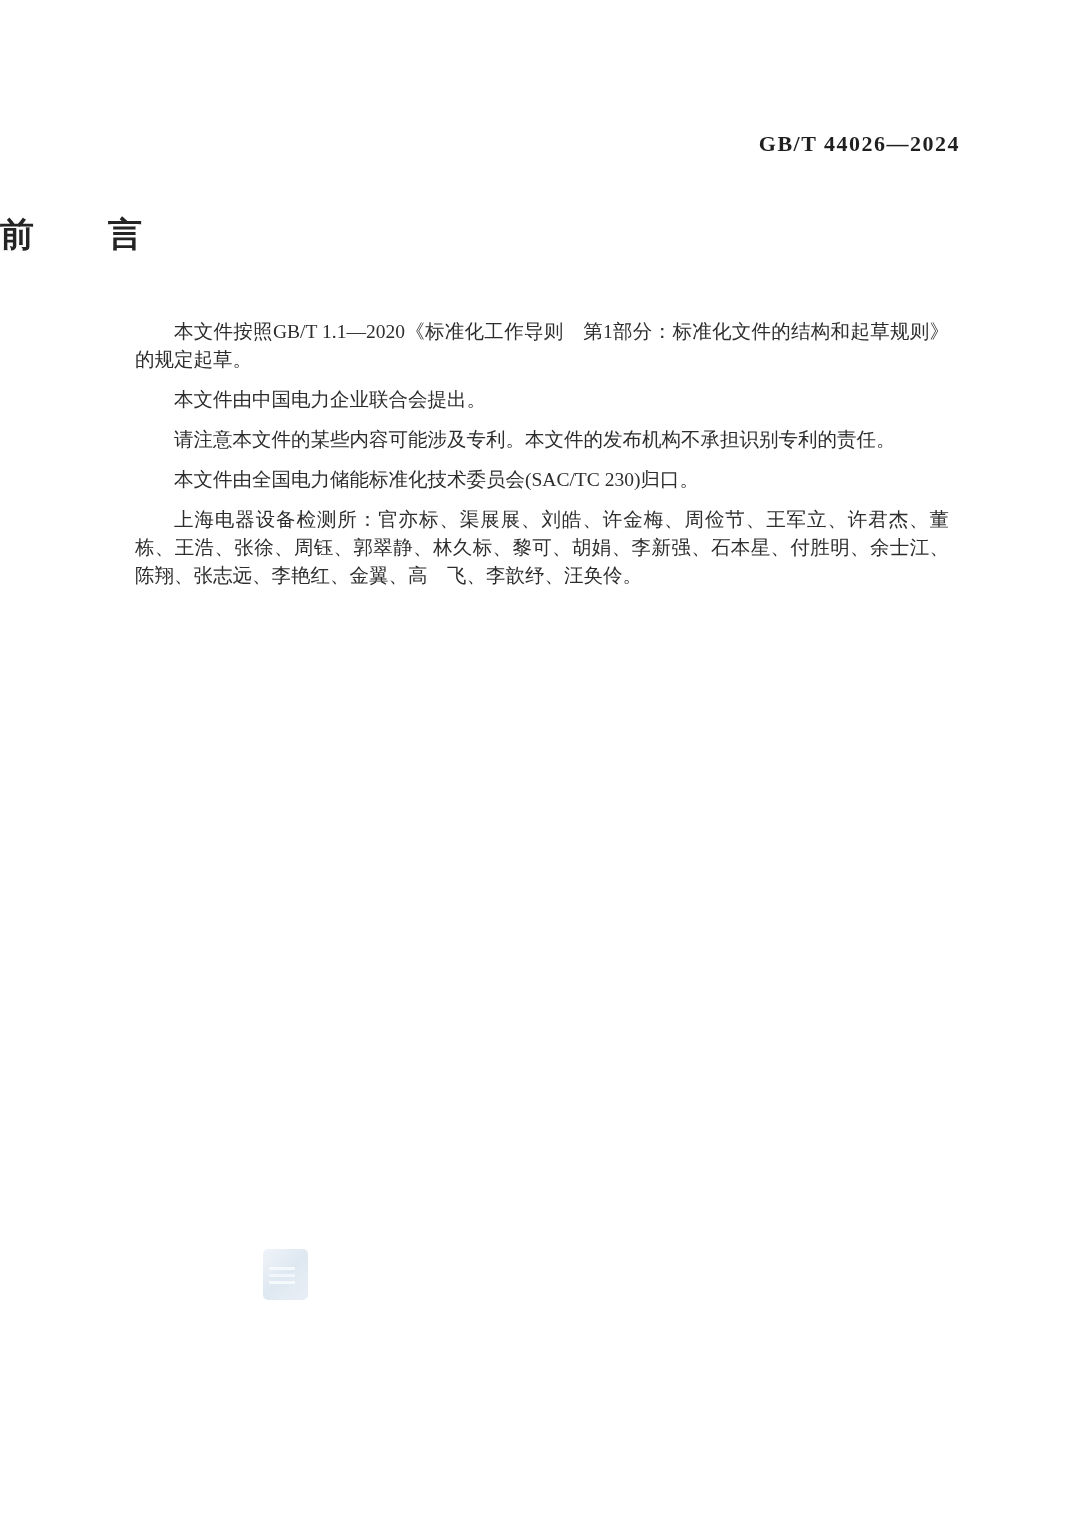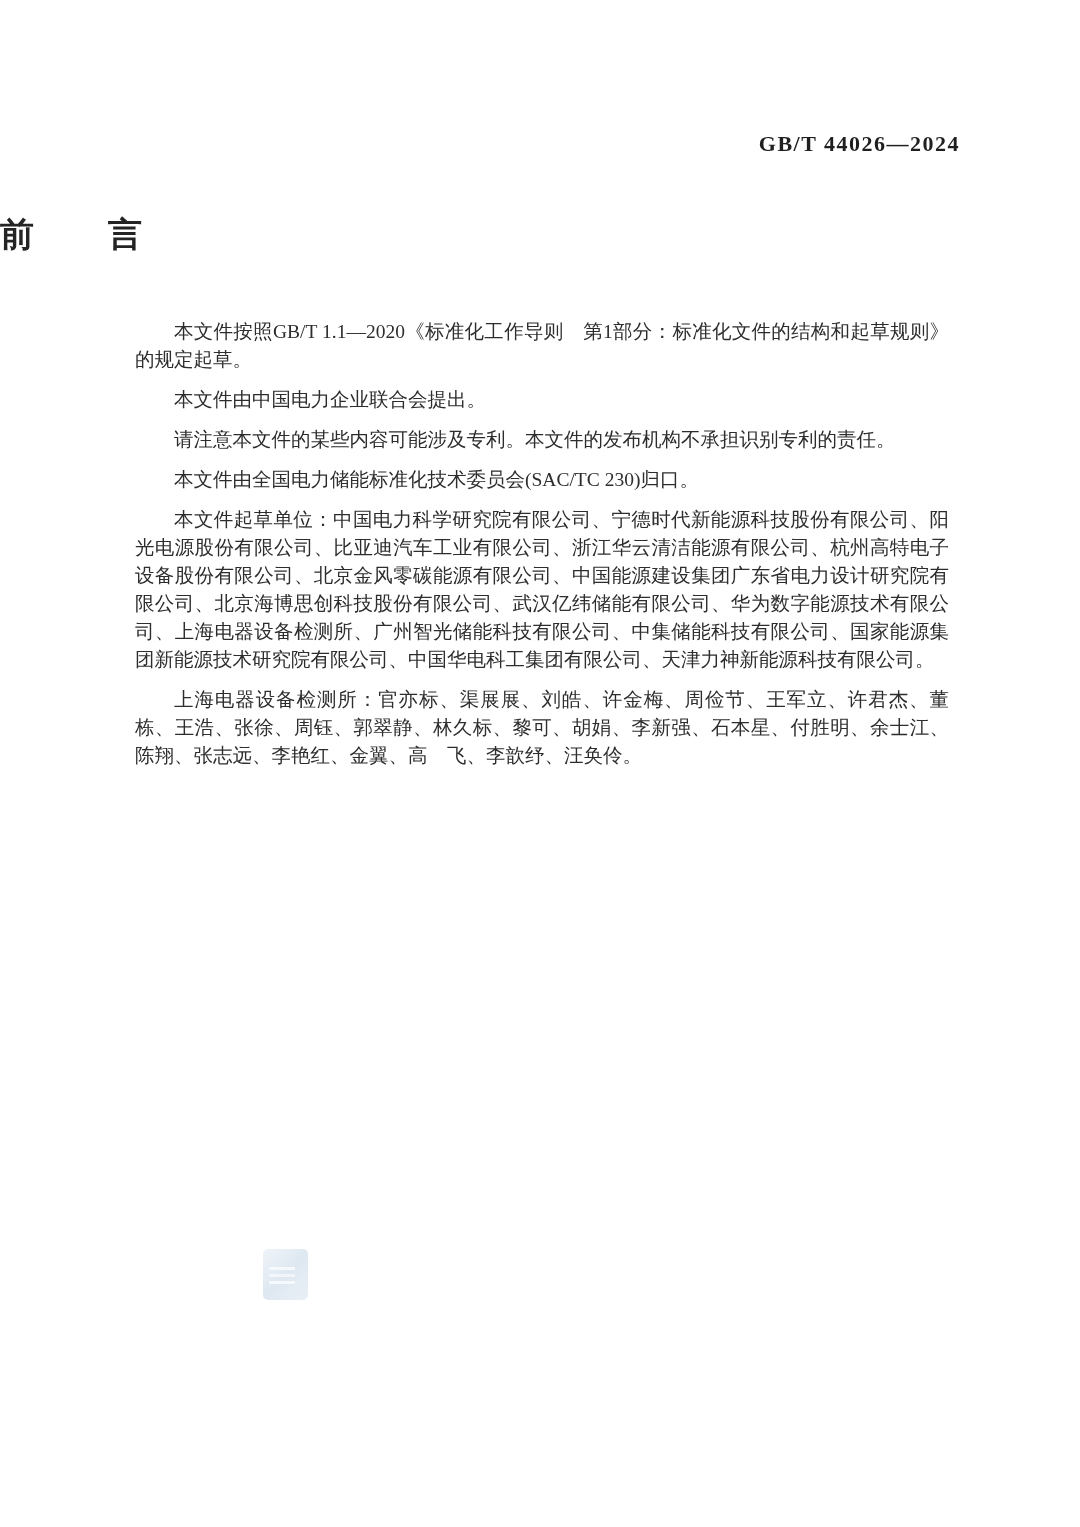--- a/index.html
+++ b/index.html
@@ -106,21 +106,20 @@
 
   <div class="doc-number">GB/T 44026—2024</div>
 
   <div class="page-title">前　　言</div>
 
   <div class="body-text">
     <p>本文件按照GB/T 1.1—2020《标准化工作导则　第1部分：标准化文件的结构和起草规则》的规定起草。</p>
     <p>本文件由中国电力企业联合会提出。</p>
     <p>请注意本文件的某些内容可能涉及专利。本文件的发布机构不承担识别专利的责任。</p>
     <p>本文件由全国电力储能标准化技术委员会(SAC/TC 230)归口。</p>
-    <p>本文件起草单位：中国电力科学研究院有限公司、宁德时代新能源科技股份有限公司、阳光电源股份有限公司、比亚迪汽车工业有限公司、浙江华云清洁能源有限公司、杭州高特电子设备股份有限公司、北京金风零碳能源有限公司、中国能源建设集团广东省电力设计研究院有限公司、北京海博思创科技股份有限公司、武汉亿纬储能有限公司、华为数字能源技术有限公司、上海电器设备检测所、广州智光储能科技有限公司、中集储能科技有限公司、国家能源集团新能源技术研究院有限公司、中国华电科工集团有限公司、天津力神新能源科技有限公司。</p>
     <p>上海电器设备检测所：官亦标、渠展展、刘皓、许金梅、周俭节、王军立、许君杰、董栋、王浩、张徐、周钰、郭翠静、林久标、黎可、胡娟、李新强、石本星、付胜明、余士江、陈翔、张志远、李艳红、金翼、高　飞、李歆纾、汪奂伶。</p>
   </div>
 
   <div class="watermark"></div>
 
   <div class="page-num">Ⅲ</div>
 
   <div class="footer-logo" style="color: rgb(230, 0, 18);">
     <span class="logo-latin">DESN</span>
     <span class="logo-cn">数字储能网</span>

